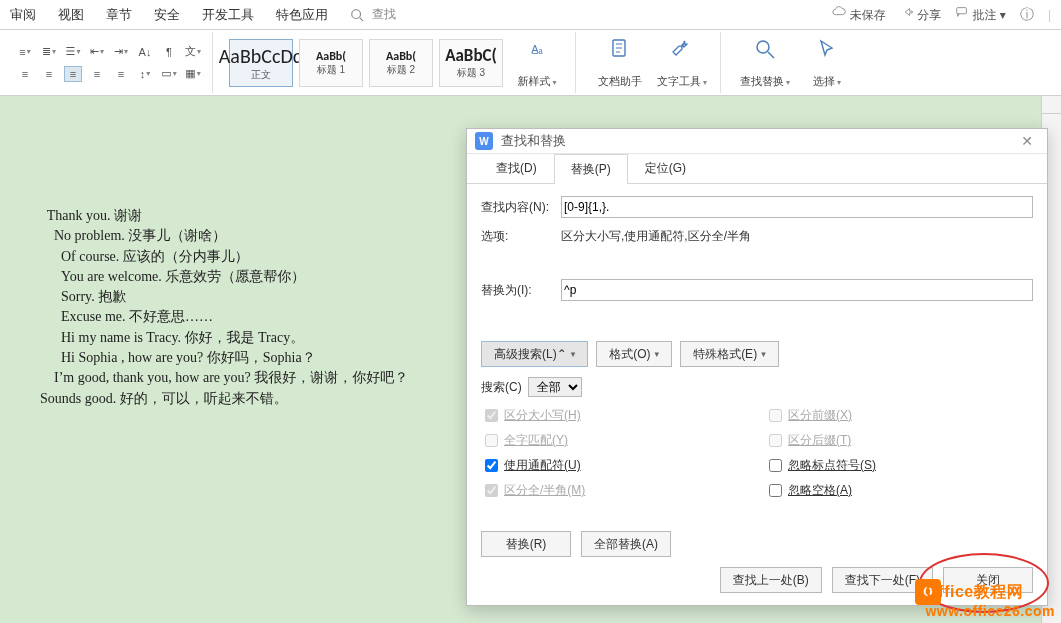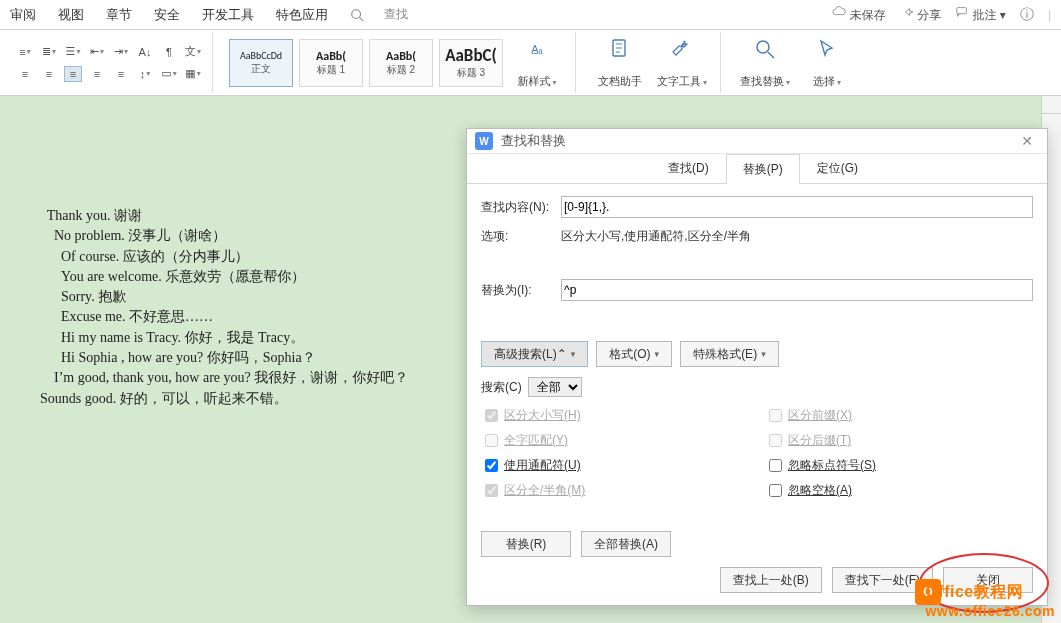--- a/index.html
+++ b/index.html
@@ -1,54 +1,54 @@
 <!DOCTYPE html>
 <html><head>
   <meta charset="utf-8">
   <style>
     * { box-sizing: border-box; margin: 0; padding: 0; font-family: "Microsoft YaHei", Arial, sans-serif; }
     body { background: #fff; width: 1061px; height: 623px; overflow: hidden; position: relative; font-size: 12px; color: #333; }
 
     
     .menubar { height: 30px; border-bottom: 1px solid #d0d0d0; display: flex; align-items: center; padding: 0 10px; gap: 22px; }
     .menubar .item { color: #333; font-size: 13px; cursor: default; }
-    .menubar .search-wrap { display: flex; align-items: center; gap: 20px; color: #888; justify-content: flex-end; }
+    .menubar .search-wrap { display: flex; align-items: center; gap: 8px; color: #888; justify-content: flex-end; }
     .menubar .spacer { flex: 1; }
     .menubar .right { display: flex; align-items: center; gap: 14px; color: #555; font-size: 12px; }
     .lil-icon { width: 14px; height: 14px; display: inline-block; }
 
     
     .ribbon { height: 66px; border-bottom: 1px solid #d0d0d0; display: flex; align-items: stretch; padding: 2px 6px; gap: 6px; }
     .ribbon-group { display: flex; align-items: center; border-right: 1px solid #e0e0e0; padding: 0 10px; gap: 6px; }
     .ribbon-group:last-child { border-right: none; }
     .fmt-col { display: flex; flex-direction: column; gap: 6px; }
     .fmt-row { display: flex; gap: 6px; }
     .tiny-btn { width: 18px; height: 16px; border: 1px solid transparent; display: flex; align-items: center; justify-content: center; color: #555; font-size: 11px; }
     .tiny-btn.dd::after { content: "▾"; font-size: 8px; margin-left: 1px; color: #888; }
     .tiny-btn.active { background: #dce6ef; border-color: #9bbcd8; }
     .style-box { width: 64px; height: 48px; border: 1px solid #d8d8d8; display: flex; flex-direction: column; align-items: center; justify-content: center; font-size: 10px; color: #555; background: #fafafa; }
     .style-box.sel { border: 1px solid #8aaed0; background: #edf3f9; }
-    .style-sample { font-family: Calibri, Arial; font-size: 10px; color: #222; }
+    .style-sample { font-family: Calibri, Arial; font-size: 20px; color: #222; }
     .style-sample.big { font-size: 12px; font-weight: bold; }
     .vbtn { display: flex; flex-direction: column; align-items: center; justify-content: center; gap: 12px; width: 56px; font-size: 11px; color: #444; }
     .vbtn .ic { width: 26px; height: 26px; display: flex; align-items: center; justify-content: center; color: #4a7dbb; }
     .vbtn.dd .lbl::after { content: " ▾"; font-size: 8px; color: #888; }
 
     
     .doc-area { position: absolute; top: 96px; left: 0; right: 0; bottom: 0; background: #d5e8d0; overflow: hidden; }
     .ruler-corner { position:absolute; top:96px; right:0; width:20px; height:18px; border-left:1px solid #d0d0d0; border-bottom:1px solid #d0d0d0; background:#f4f4f4;}
     .vscroll { position:absolute; top:114px; right:0; bottom:0; width:20px; background:#f4f4f4; border-left:1px solid #d0d0d0;}
     .doc-text { padding: 110px 0 0 40px; font-size: 14px; color: #222; line-height: 1.45; font-family: "Times New Roman", SimSun, serif; white-space: pre; }
 
     
     .dialog { position: absolute; left: 466px; top: 128px; width: 582px; height: 478px; background: #fff; border: 1px solid #bcbcbc; box-shadow: 0 4px 16px rgba(0,0,0,0.2); display: flex; flex-direction: column; }
     .dlg-title { height: 30px; display: flex; align-items: center; padding: 0 8px; gap: 8px; border-bottom: 1px solid #e6e6e6; font-size: 13px; color: #555; }
     .dlg-title .wps-ic { width: 18px; height: 18px; background: #4d8ef0; border-radius: 3px; display: flex; align-items: center; justify-content: center; color: #fff; font-size: 10px; font-weight: bold; }
     .dlg-close { margin-left: auto; width: 24px; height: 24px; display:flex; align-items:center; justify-content:center; color:#888; font-size: 14px;}
-    .dlg-tabs { display: flex; height: 30px; border-bottom: 1px solid #d6d6d6; padding-left: 12px; align-items:flex-end;justify-content:center; }
+    .dlg-tabs { display: flex; height: 30px; border-bottom: 1px solid #d6d6d6; padding-left: 12px; align-items:flex-end; }
     .dlg-tab { padding: 6px 16px; font-size: 12px; border: 1px solid transparent; border-bottom: none; color: #333; }
     .dlg-tab.active { border-color: #d6d6d6; background: #fff; position: relative; top: 1px; }
     .dlg-body { padding: 12px 14px; flex: 1; display: flex; flex-direction: column; gap: 10px; font-size: 12px; color: #333; }
     .frow { display: flex; align-items: center; gap: 10px; }
     .frow .lbl { width: 70px; text-align: left; }
     .frow input.txt { flex: 1; height: 22px; border: 1px solid #b8b8b8; padding: 0 2px; font-size: 12px; }
     .btnrow { display: flex; gap: 8px; }
     .btn { height: 26px; padding: 0 12px; border: 1px solid #b8b8b8; background: #f5f5f5; font-size: 12px; display: flex; align-items: center; }
     .btn.dd::after { content: " ▾"; font-size: 9px; margin-left: 4px; color: #666; }
     .select-sm { height: 20px; border: 1px solid #b8b8b8; font-size: 12px; padding: 0 4px; }

